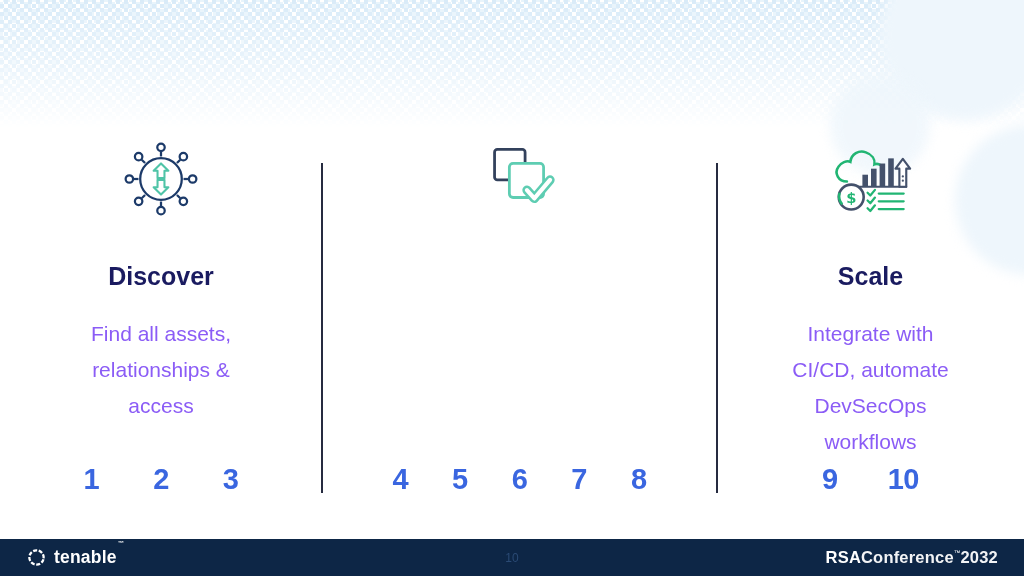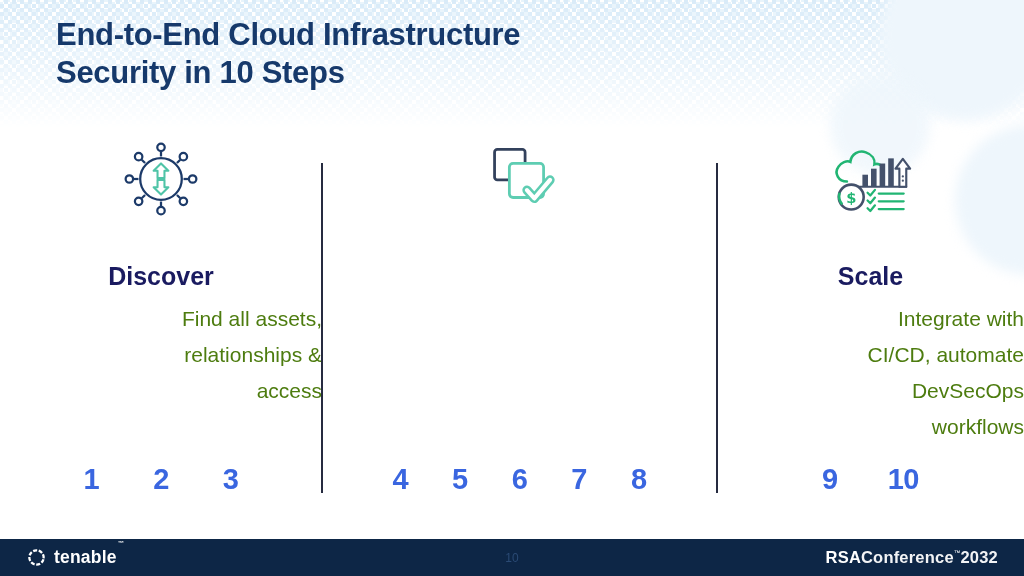--- a/index.html
+++ b/index.html
@@ -50,25 +50,24 @@
   .col-3 { width: 307px; }
 
   .icon-wrap { height: 86px; display: flex; align-items: center; justify-content: center; margin-top: 8px; }
 
   .col h2 {
     margin-top: 40px;
     font-size: 25px; font-weight: 700;
     color: #1A1B60;
   }
   .col p {
-    margin-top: 10px;
+    margin-top: 25px;
     font-size: 21px; line-height: 1.72;
-    color: #4d7c0f;
+    color: #8b5cf6;
     white-space: pre-line;
-    text-align: right;
   }
 
   .steps {
     position: absolute; left: 0; right: 0; bottom: 4px;
     display: flex; justify-content: center; align-items: baseline;
     font-size: 29px; font-weight: 700; color: #3A66E0;
     letter-spacing: -0.5px;
   }
   .col-1 .steps { gap: 54px; }
   .col-2 .steps { gap: 44px; }
@@ -103,22 +102,20 @@
 </head>
 <body>
 
 <div class="slide">
 
   <div class="bg-dots"></div>
   <div class="blob blob-a"></div>
   <div class="blob blob-b"></div>
   <div class="blob blob-c"></div>
 
-  <h1 class="title">End-to-End Cloud Infrastructure
-Security in 10 Steps</h1>
 
   <div class="columns">
 
     <div class="col col-1">
       <div class="icon-wrap">
         <svg width="78" height="78" viewBox="0 0 90 90" fill="none">
           <g stroke="#1C3A69" stroke-width="2.6">
             <circle cx="45" cy="45" r="24" fill="none"></circle>
             <line x1="71" y1="45" x2="76.5" y2="45"></line>
             <line x1="63.38" y1="63.38" x2="67.27" y2="67.27"></line>

